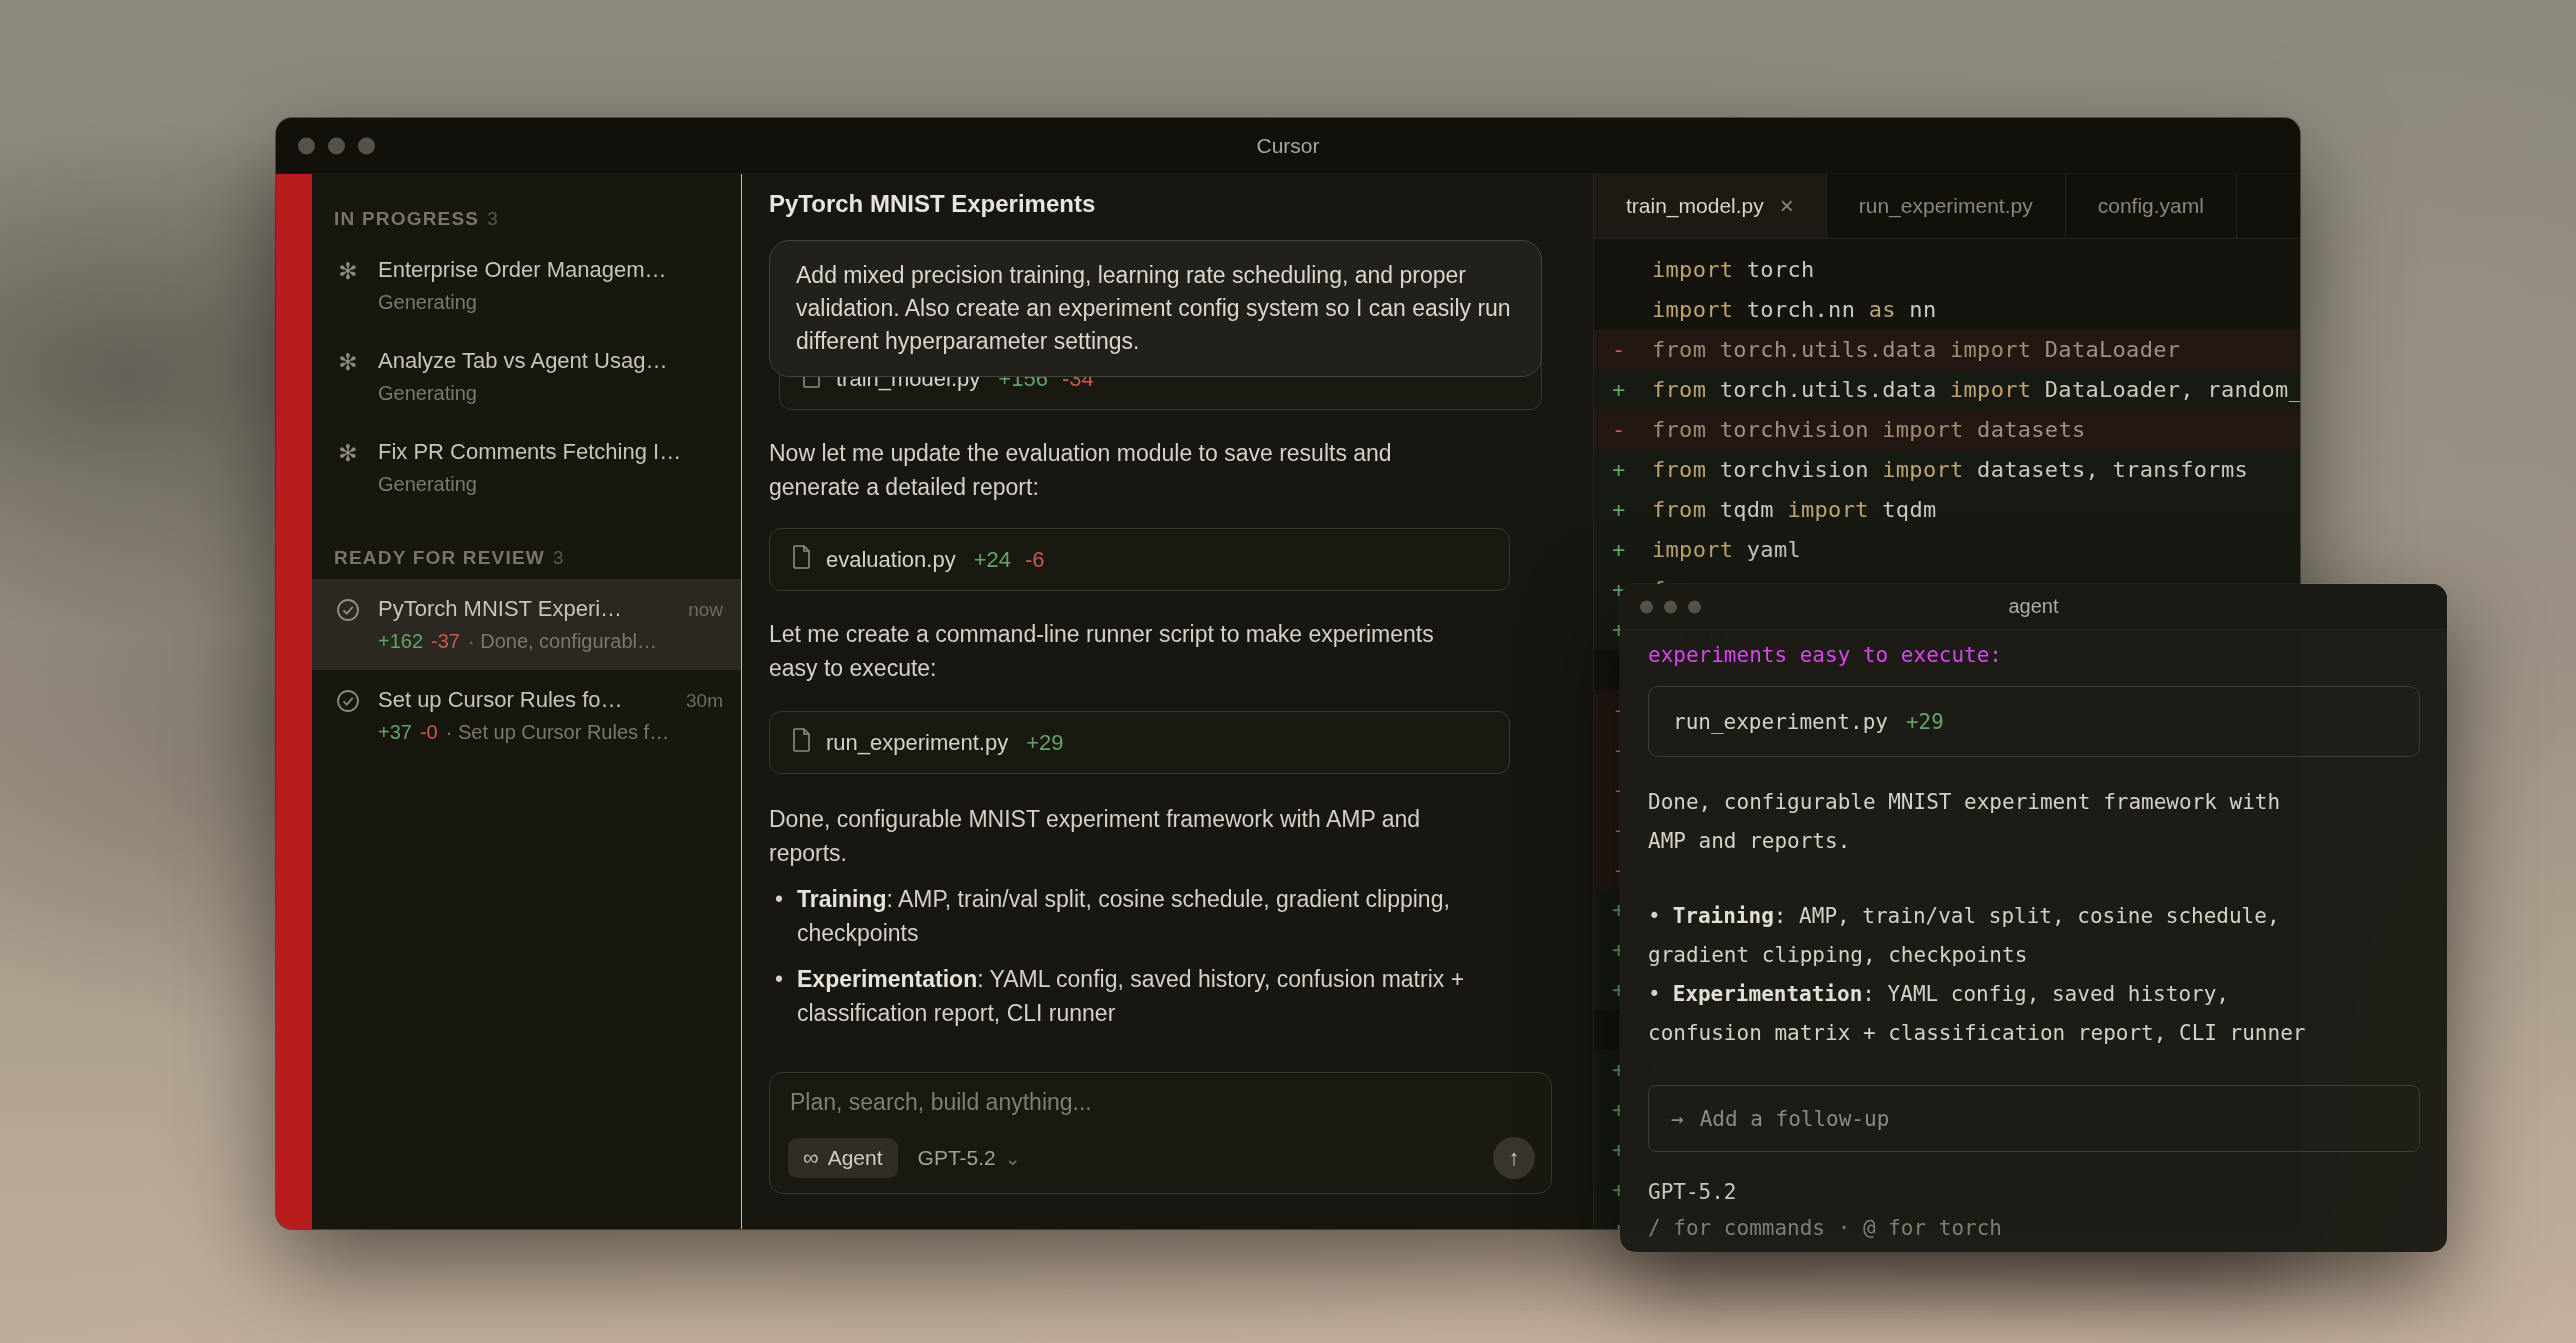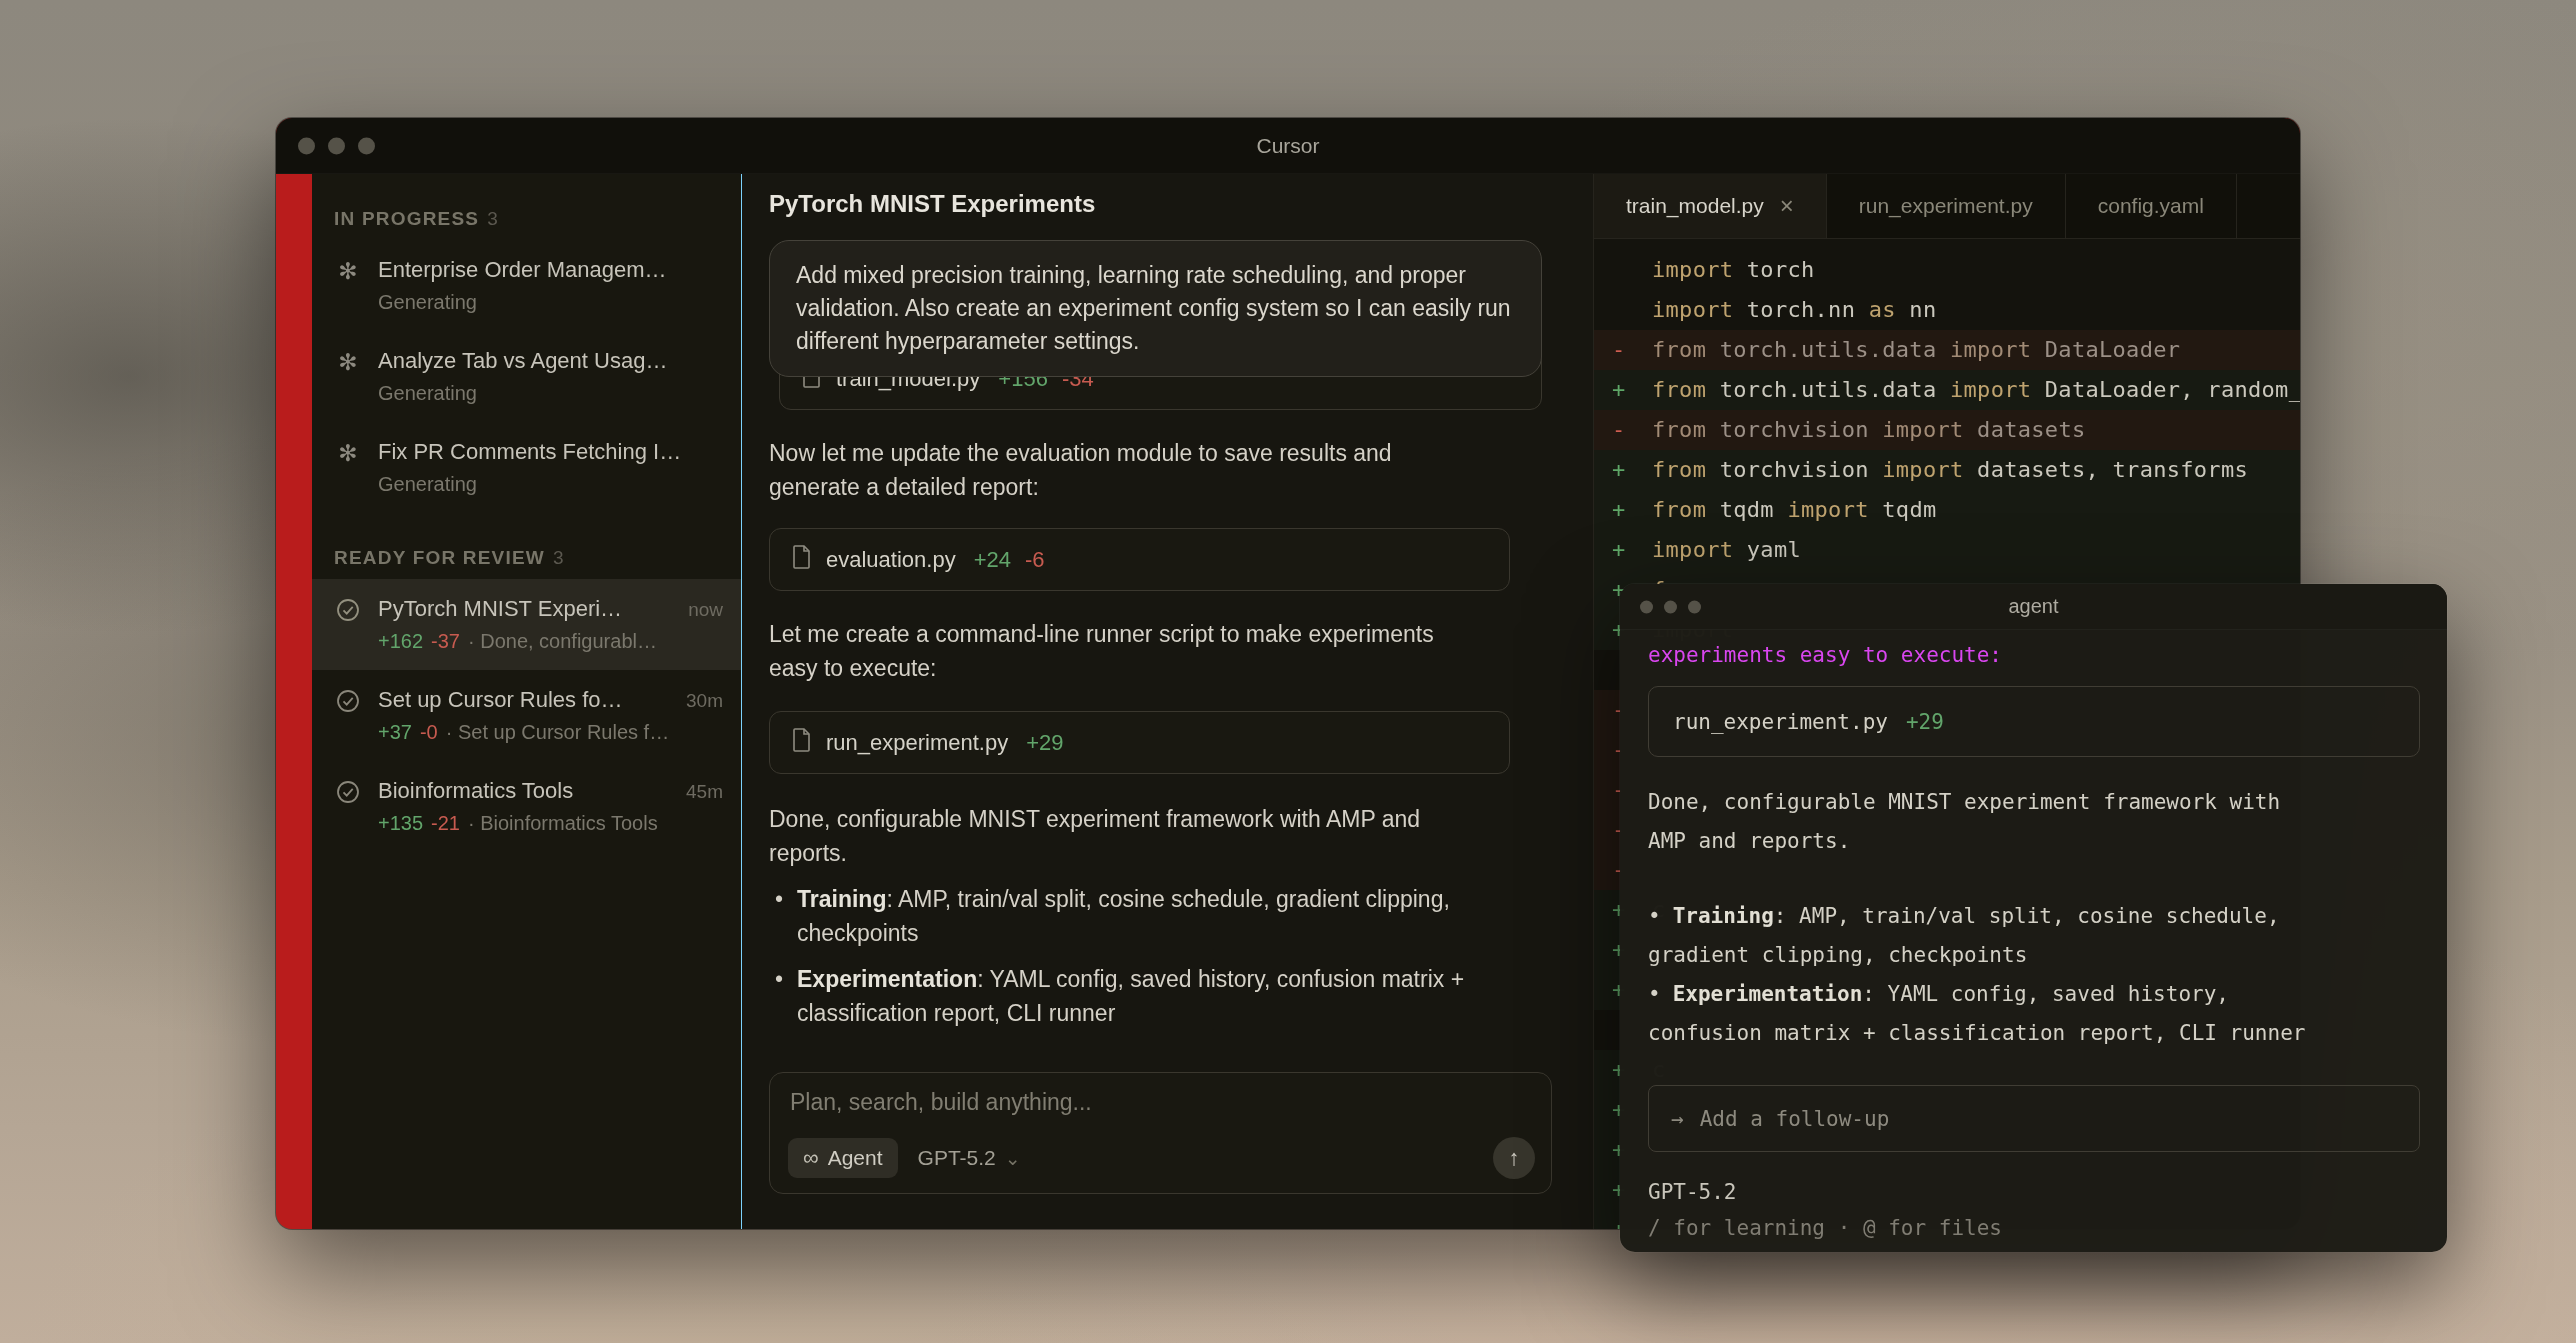--- a/index.html
+++ b/index.html
@@ -207,39 +207,20 @@
             <span class="task-time">30m</span>
           </div>
           <div class="task-sub">
             <span class="diff-add">+37</span>
               <span class="diff-del">-0</span>
               <span>· Set up Cursor Rules f…</span>
           </div>
         </div>
       </div>
 
-      <div class="task">
-        <span class="task-icon">
-          <svg width="26" height="26" viewBox="0 0 26 26">
-              <circle cx="13" cy="13" r="10" fill="none" stroke="#8a877b" stroke-width="1.8"></circle>
-              <path d="M8.5 13.4l3.2 3.2 6-6.8" fill="none" stroke="#8a877b" stroke-width="1.8"></path>
-            </svg>
-        </span>
-        <div class="task-body">
-          <div class="task-title-row">
-            <span class="task-title">Bioinformatics Tools</span>
-            <span class="task-time">45m</span>
-          </div>
-          <div class="task-sub">
-            <span class="diff-add">+135</span>
-              <span class="diff-del">-21</span>
-              <span>· Bioinformatics Tools</span>
-          </div>
-        </div>
-      </div>
     </aside>
 
     <section class="chat">
       <div class="chat-title">PyTorch MNIST Experiments</div>
 
       <div class="user-message">Add mixed precision training, learning rate scheduling, and proper validation. Also create an experiment config system so I can easily run different hyperparameter settings.</div>
 
       <div class="file-chip clipped">
         <span><svg width="20" height="24" viewBox="0 0 20 24">
               <path d="M3 1h9l5 5v16a1 1 0 0 1-1 1H3a1 1 0 0 1-1-1V2a1 1 0 0 1 1-1z" fill="none" stroke="#8f8c81" stroke-width="1.6"></path>
@@ -368,16 +349,16 @@
       <div><span class="bu">•</span><b>Training</b><span>: AMP, train/val split, cosine schedule, gradient clipping, checkpoints</span></div>
       <div><span class="bu">•</span><b>Experimentation</b><span>: YAML config, saved history, confusion matrix + classification report, CLI runner</span></div>
     </div>
 
     <div class="agent-input">
       <span>→</span>
       <span>Add a follow-up</span>
     </div>
 
     <div class="agent-model">GPT-5.2</div>
-    <div class="agent-hint">/ for learning · @ for files</div>
+    <div class="agent-hint">/ for commands · @ for torch</div>
   </div>
 </div>
 
 
 </body></html>

